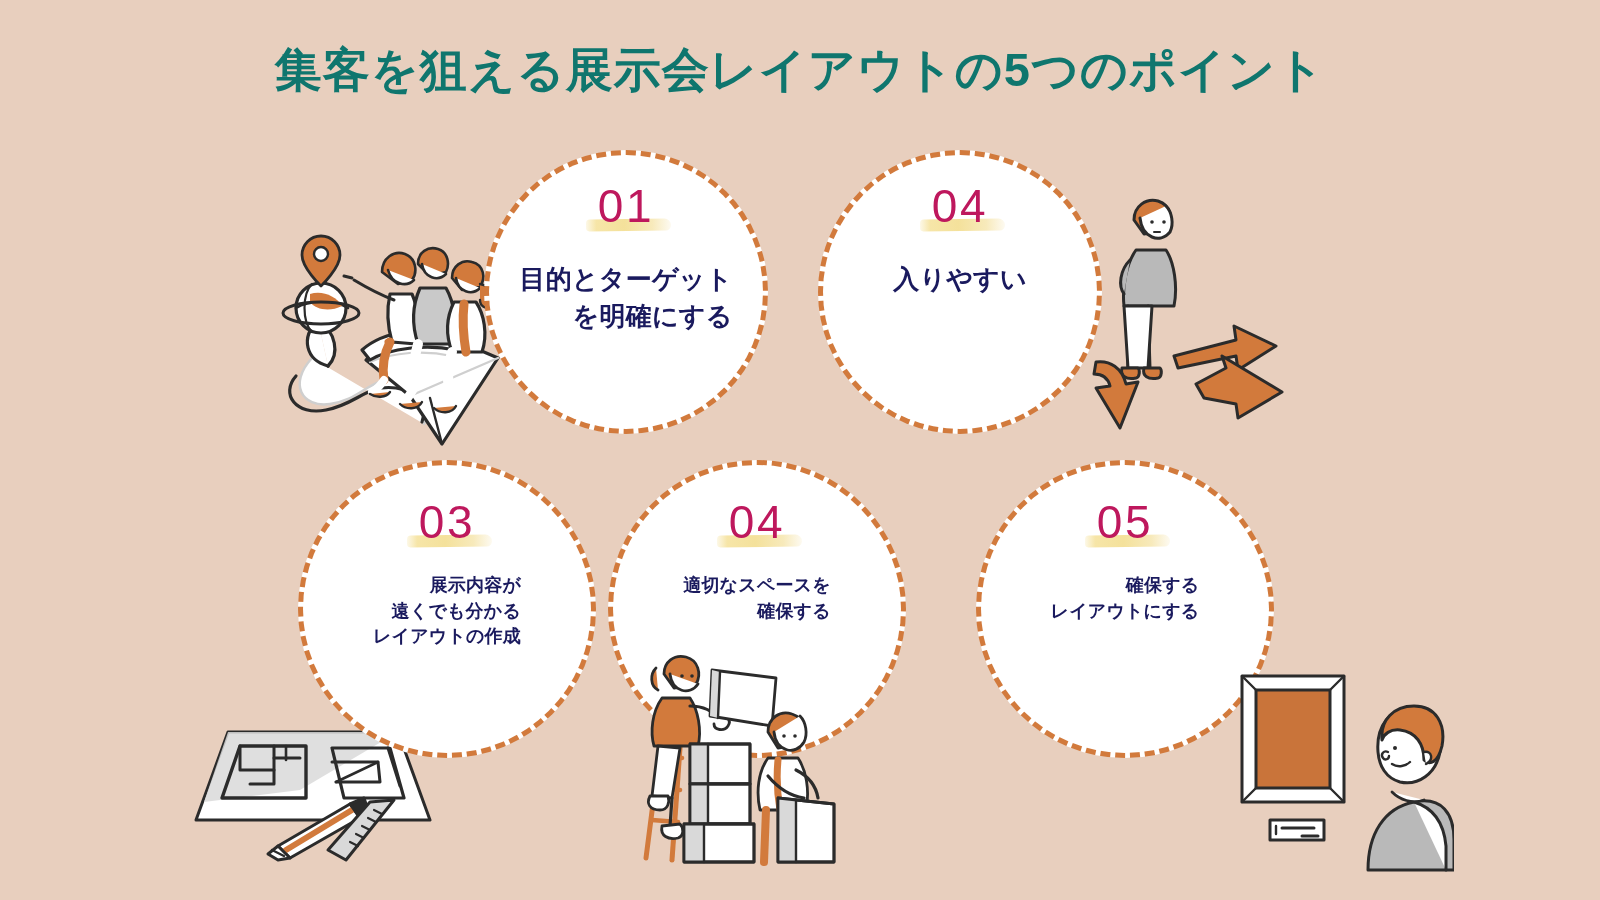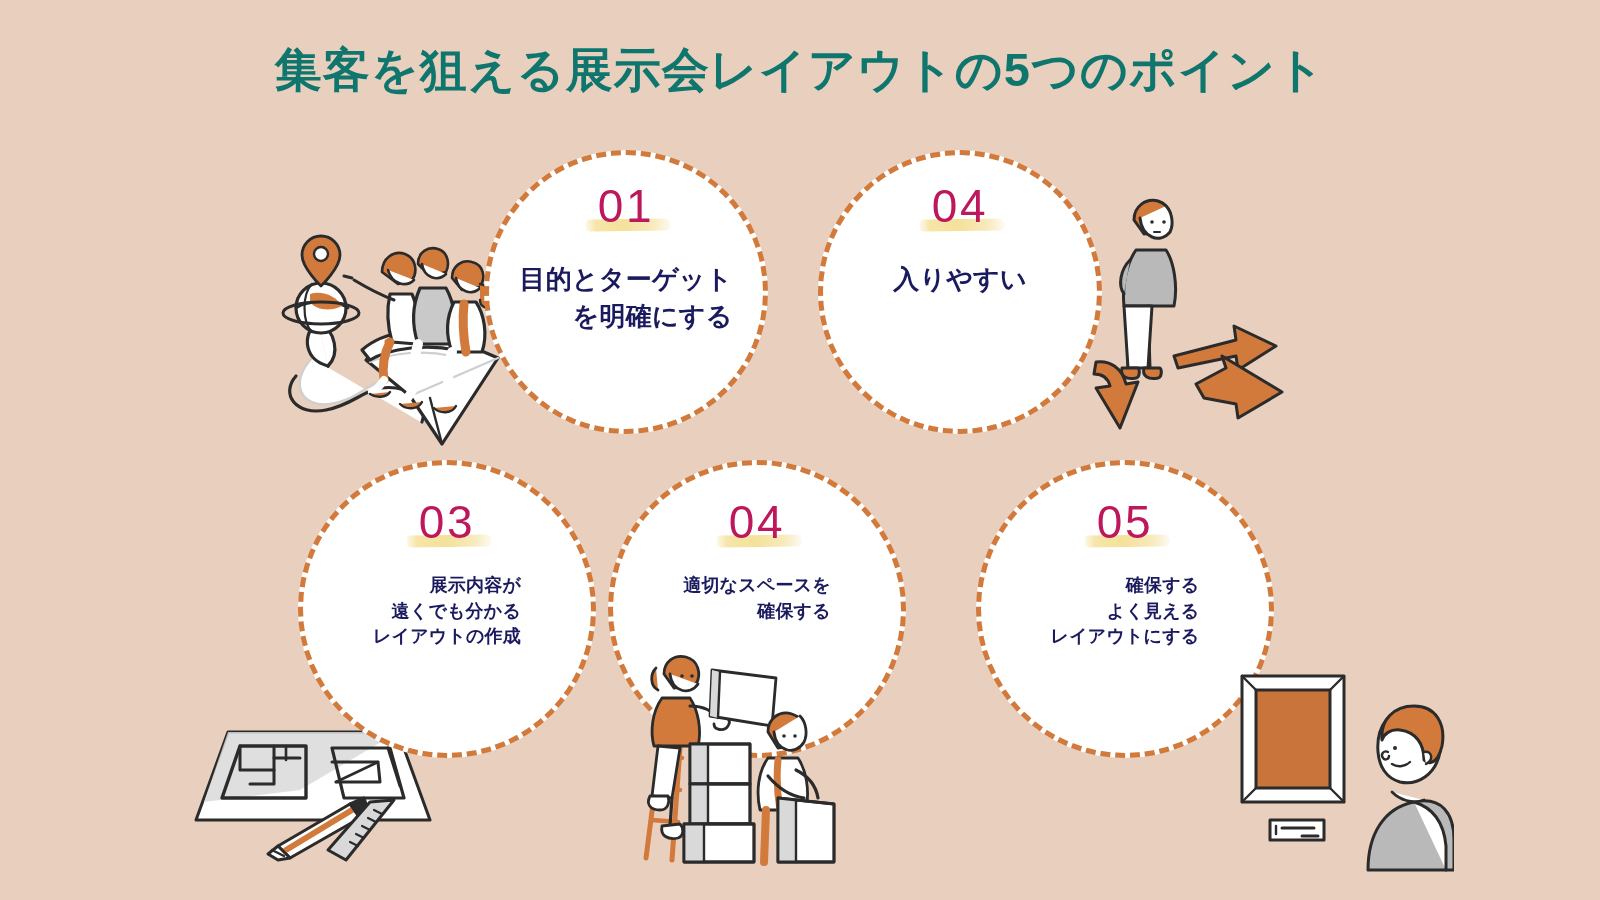--- a/index.html
+++ b/index.html
@@ -378,18 +378,17 @@
     </div>
   </div>
 
   <div class="circle" id="circle-5">
     <div class="num-wrap">
       <span class="highlight"></span>
       <span class="num">05</span>
     </div>
     <div class="label">
       <div>確保する</div>
-      <div>よく見える</div>
       <div>レイアウトにする</div>
     </div>
   </div>
 
 </div>
 
 </body></html>

